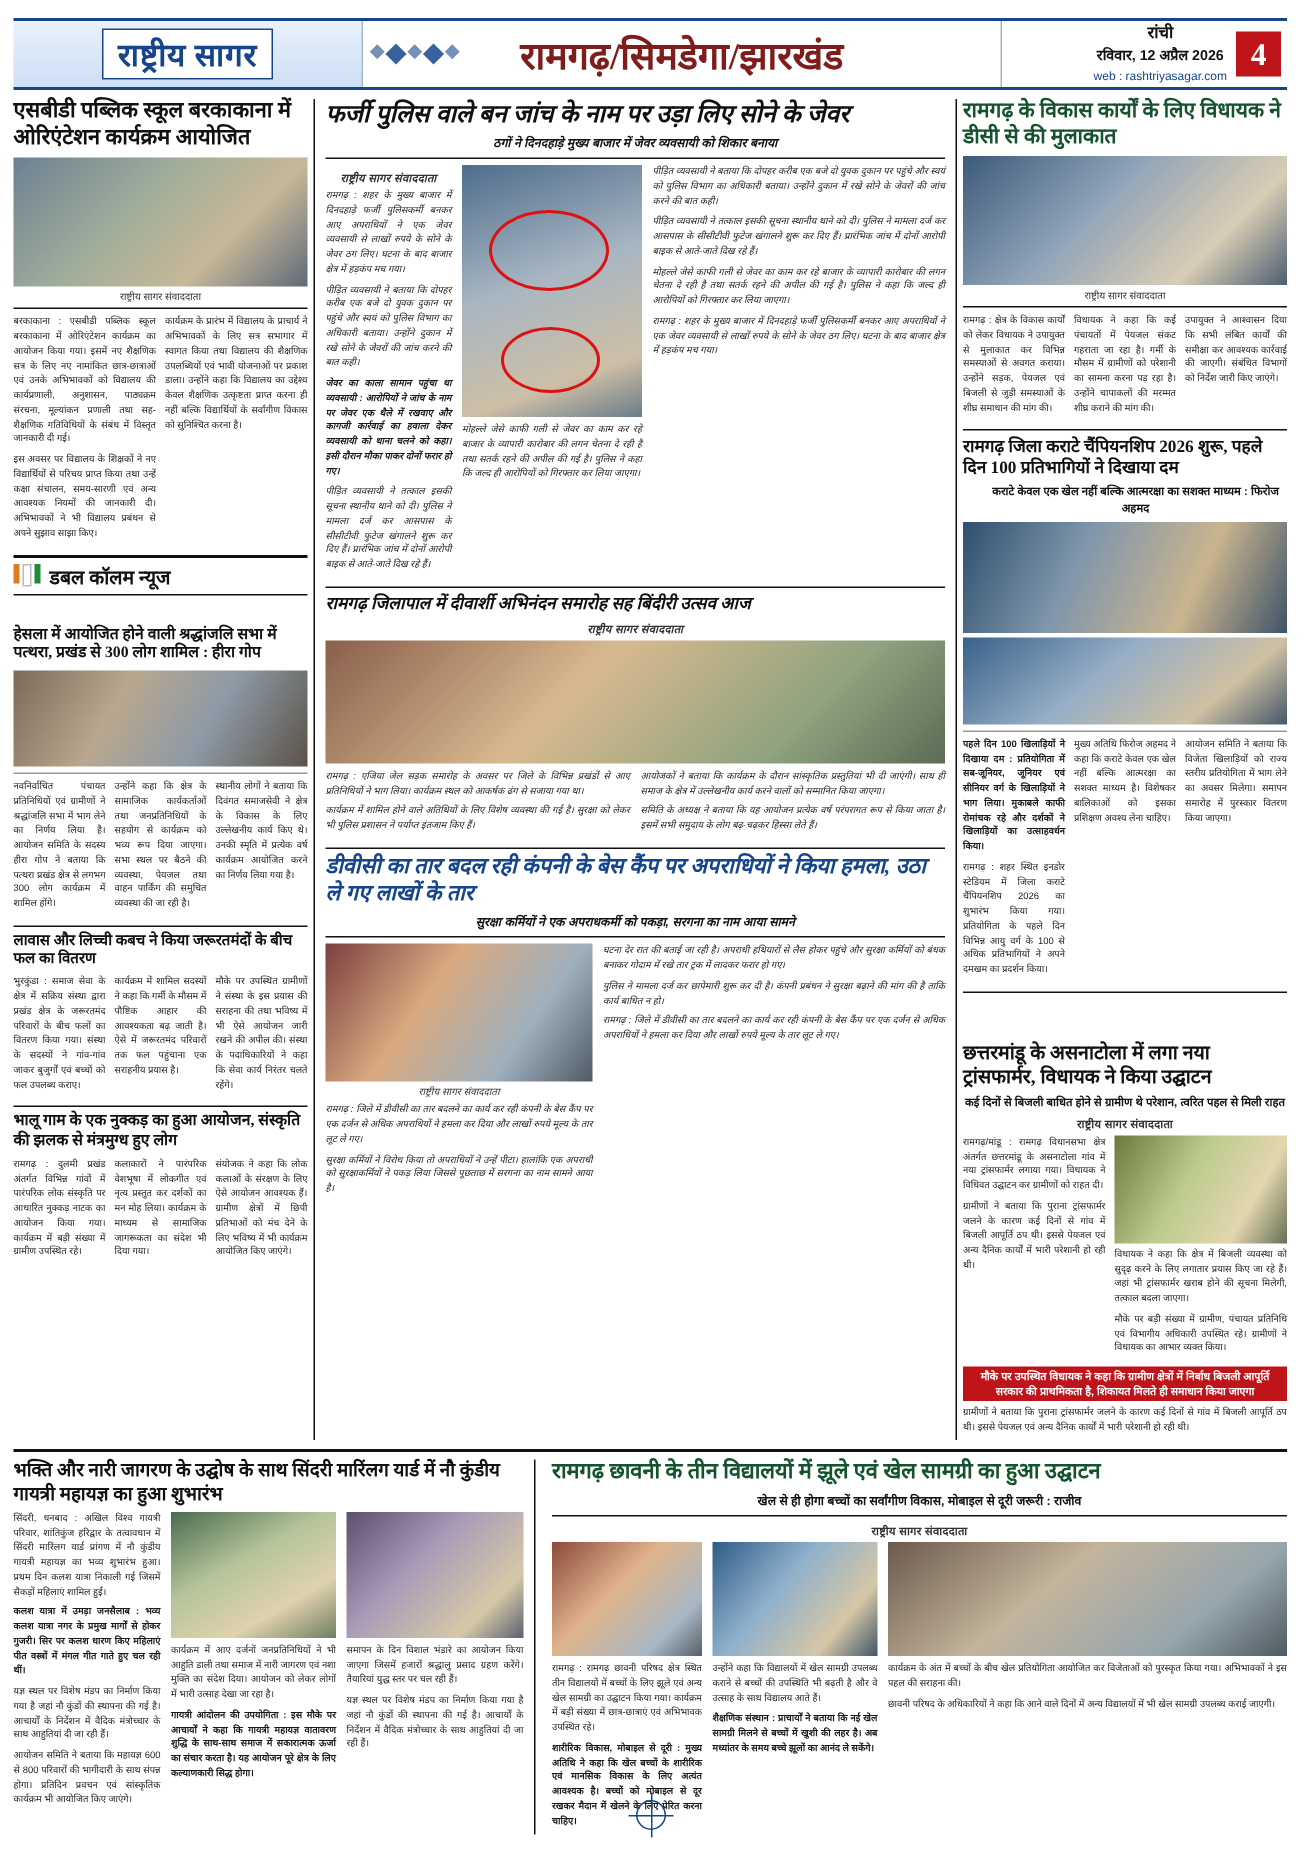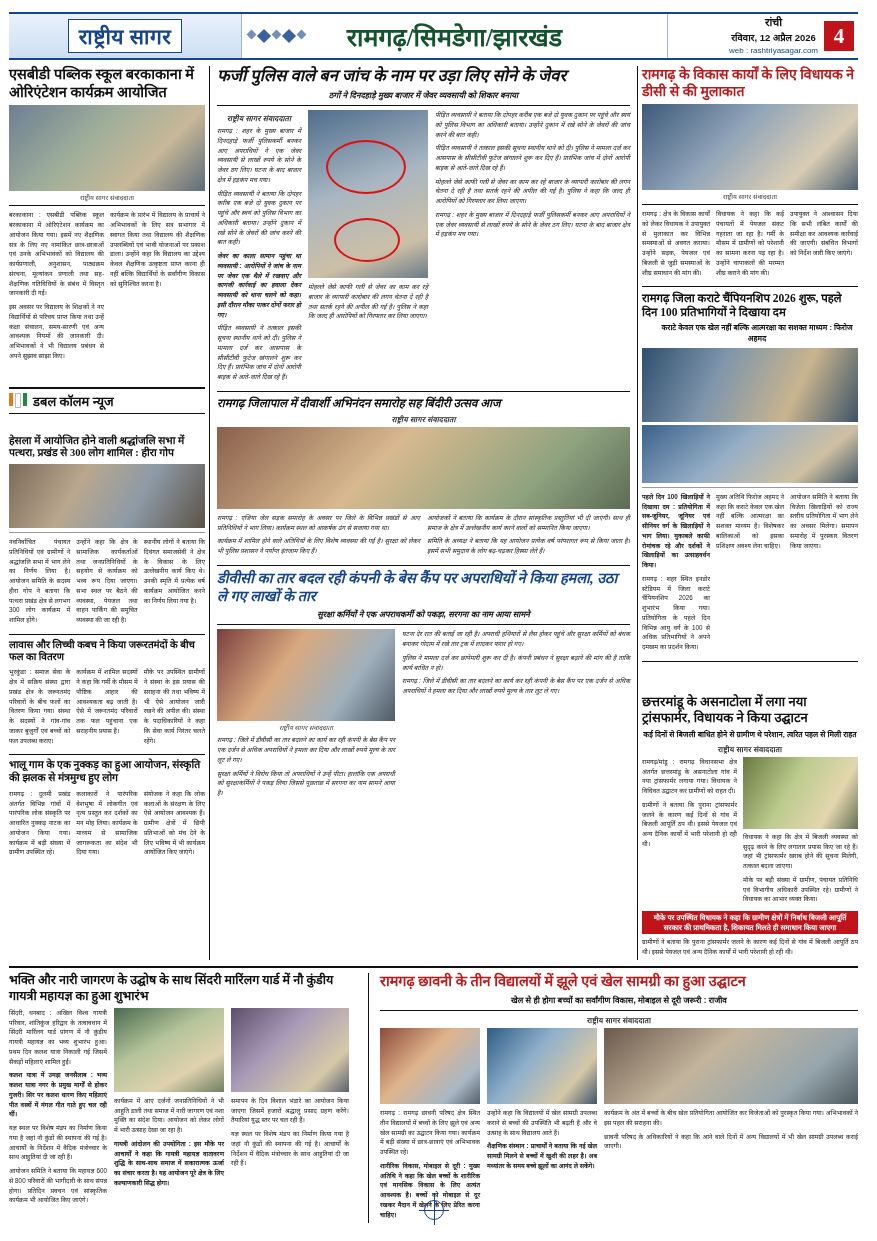--- a/index.html
+++ b/index.html
@@ -8,21 +8,21 @@
   .inner{position:absolute;left:9px;top:12px;width:849px;height:1212px;}
 
   
   .masthead{display:flex;align-items:stretch;height:44px;border-top:2px solid #16458c;border-bottom:2px solid #16458c;}
   .mast-left{width:232px;border-right:1px solid #9fb4d6;display:flex;align-items:center;justify-content:center;background:linear-gradient(180deg,#eaf1fb,#cddff4);}
   .mast-left .logo{font-family:"Liberation Serif", serif;font-weight:bold;font-size:21px;color:#16458c;letter-spacing:.5px;padding:2px 10px;border:1px solid #16458c;background:#fff;}
   .mast-mid{flex:1;display:flex;align-items:center;justify-content:center;position:relative;}
   .mast-mid .diamonds{position:absolute;left:6px;top:50%;transform:translateY(-50%);display:flex;gap:4px;}
   .dmd{width:10px;height:10px;background:#16458c;transform:rotate(45deg);opacity:.85;}
   .dmd.sm{width:7px;height:7px;opacity:.6;}
-  .mast-title{font-family:"Liberation Serif", serif;font-weight:bold;font-size:25px;color:#14532d;}
+  .mast-title{font-family:"Liberation Serif", serif;font-weight:bold;font-size:25px;color:#7f1d1d;}
   .mast-right{width:186px;border-left:1px solid #9fb4d6;display:flex;align-items:center;justify-content:flex-end;padding-right:4px;}
   .mr-text{text-align:center;font-size:9px;line-height:1.45;padding-right:6px;}
   .mr-text .city{font-weight:bold;font-size:11px;}
   .mr-text .date{font-weight:bold;font-size:9.5px;}
   .mr-text .web{font-size:8px;color:#16458c;}
   .pagenum{width:30px;height:30px;background:#c0141b;color:#fff;font-weight:bold;font-size:21px;display:flex;align-items:center;justify-content:center;font-family:"Liberation Serif", serif;}
 
   
   .rule{border-top:1px solid #111;}
   .thin{border-top:1px solid #999;}
@@ -52,21 +52,21 @@
   .p12{background:linear-gradient(120deg,#6a7a3f 0%,#bccb8e 42%,#e3d6ae 75%,#667055 100%);}
   .p13{background:linear-gradient(135deg,#8d4a3a 0%,#e0b48c 42%,#a8b7c4 78%,#55606b 100%);}
   .p14{background:linear-gradient(130deg,#2e5c86 0%,#8fb0cc 40%,#d5c7a6 76%,#41566a 100%);}
 
   
   .banner{display:flex;align-items:center;gap:6px;border-top:2px solid #111;border-bottom:1px solid #111;padding:3px 0;}
   .banner .stripes{display:flex;gap:2px;}
   .banner .stripes i{display:block;width:4px;height:13px;}
   .banner .t{font-family:"Liberation Serif", serif;font-weight:bold;font-size:13px;}
 
-  .redhead{color:#b91c1c;}
+  .redhead{color:#14532d;}
   .bluehead{color:#16458c;}
 
   .kicker{font-size:8.2px;font-weight:bold;text-align:center;line-height:1.35;margin:2px 0 4px;}
   .redbar{background:#c0141b;color:#fff;font-size:7.2px;font-weight:bold;text-align:center;padding:2px 4px;line-height:1.3;}
 
   .regmark{position:absolute;left:50%;bottom:4px;transform:translateX(-50%);width:18px;height:18px;border:1px solid #16458c;border-radius:50%;}
   .regmark:before,.regmark:after{content:"";position:absolute;background:#16458c;}
   .regmark:before{left:-6px;top:50%;width:30px;height:1px;}
   .regmark:after{top:-6px;left:50%;height:30px;width:1px;}
 </style>
@@ -116,21 +116,21 @@
             <p>इस अवसर पर विद्यालय के शिक्षकों ने नए विद्यार्थियों से परिचय प्राप्त किया तथा उन्हें कक्षा संचालन, समय-सारणी एवं अन्य आवश्यक नियमों की जानकारी दी। अभिभावकों ने भी विद्यालय प्रबंधन से अपने सुझाव साझा किए।</p>
           </div>
         </div>
         <div class="col">
           <div class="body">
             <p>कार्यक्रम के प्रारंभ में विद्यालय के प्राचार्य ने अभिभावकों के लिए सत्र सभागार में स्वागत किया तथा विद्यालय की शैक्षणिक उपलब्धियों एवं भावी योजनाओं पर प्रकाश डाला। उन्होंने कहा कि विद्यालय का उद्देश्य केवल शैक्षणिक उत्कृष्टता प्राप्त करना ही नहीं बल्कि विद्यार्थियों के सर्वांगीण विकास को सुनिश्चित करना है।</p>
           </div>
         </div>
       </div>
 
-      <div class="banner" style="margin-top:22px;">
+      <div class="banner" style="margin-top:5px;">
         <div class="stripes">
           <i style="background:#e07a1f"></i>
               <i style="background:#ffffff;border:1px solid #bbb"></i>
               <i style="background:#1f8a3b"></i>
         </div>
         <div class="t">डबल कॉलम न्यूज</div>
       </div>
 
       <h2 class="head" style="font-size:10.5px;margin-top:21px;">हेसला में आयोजित होने वाली श्रद्धांजलि सभा में पत्थरा, प्रखंड से 300 लोग शामिल : हीरा गोप</h2>
       <div class="photo p2" style="height:64px;margin-top:3px;">
@@ -355,21 +355,21 @@
       <div class="redbar" style="margin-top:3px;">मौके पर उपस्थित विधायक ने कहा कि ग्रामीण क्षेत्रों में निर्बाध बिजली आपूर्ति सरकार की प्राथमिकता है, शिकायत मिलते ही समाधान किया जाएगा</div>
       <div class="body" style="margin-top:3px;">
         <p>ग्रामीणों ने बताया कि पुराना ट्रांसफार्मर जलने के कारण कई दिनों से गांव में बिजली आपूर्ति ठप थी। इससे पेयजल एवं अन्य दैनिक कार्यों में भारी परेशानी हो रही थी।</p>
       </div>
     </div>
   </div>
 
   <div class="rule" style="margin:6px 0 0;border-top:2px solid #111;"></div>
   <div class="cols" style="margin-top:5px;">
 
-    <div class="col" style="flex:0 0 340px;border-right:1px solid #111;padding-right:19px;">
+    <div class="col" style="flex:0 0 340px;border-right:1px solid #111;padding-right:7px;">
       <h2 class="head" style="font-size:12.5px;">भक्ति और नारी जागरण के उद्घोष के साथ सिंदरी मारिंलग यार्ड में नौ कुंडीय गायत्री महायज्ञ का हुआ शुभारंभ</h2>
       <div class="cols" style="gap:7px;margin-top:4px;">
         <div class="col" style="flex:0 0 98px;">
           <div class="body">
             <p>सिंदरी, धनबाद : अखिल विश्व गायत्री परिवार, शांतिकुंज हरिद्वार के तत्वावधान में सिंदरी मारिंलग यार्ड प्रांगण में नौ कुंडीय गायत्री महायज्ञ का भव्य शुभारंभ हुआ। प्रथम दिन कलश यात्रा निकाली गई जिसमें सैकड़ों महिलाएं शामिल हुईं।</p>
             <p class="lead">कलश यात्रा में उमड़ा जनसैलाब : भव्य कलश यात्रा नगर के प्रमुख मार्गों से होकर गुजरी। सिर पर कलश धारण किए महिलाएं पीत वस्त्रों में मंगल गीत गाते हुए चल रही थीं।</p>
             <p>यज्ञ स्थल पर विशेष मंडप का निर्माण किया गया है जहां नौ कुंडों की स्थापना की गई है। आचार्यों के निर्देशन में वैदिक मंत्रोच्चार के साथ आहुतियां दी जा रही हैं।</p>
             <p>आयोजन समिति ने बताया कि महायज्ञ 600 से 800 परिवारों की भागीदारी के साथ संपन्न होगा। प्रतिदिन प्रवचन एवं सांस्कृतिक कार्यक्रम भी आयोजित किए जाएंगे।</p>
           </div>
         </div>

